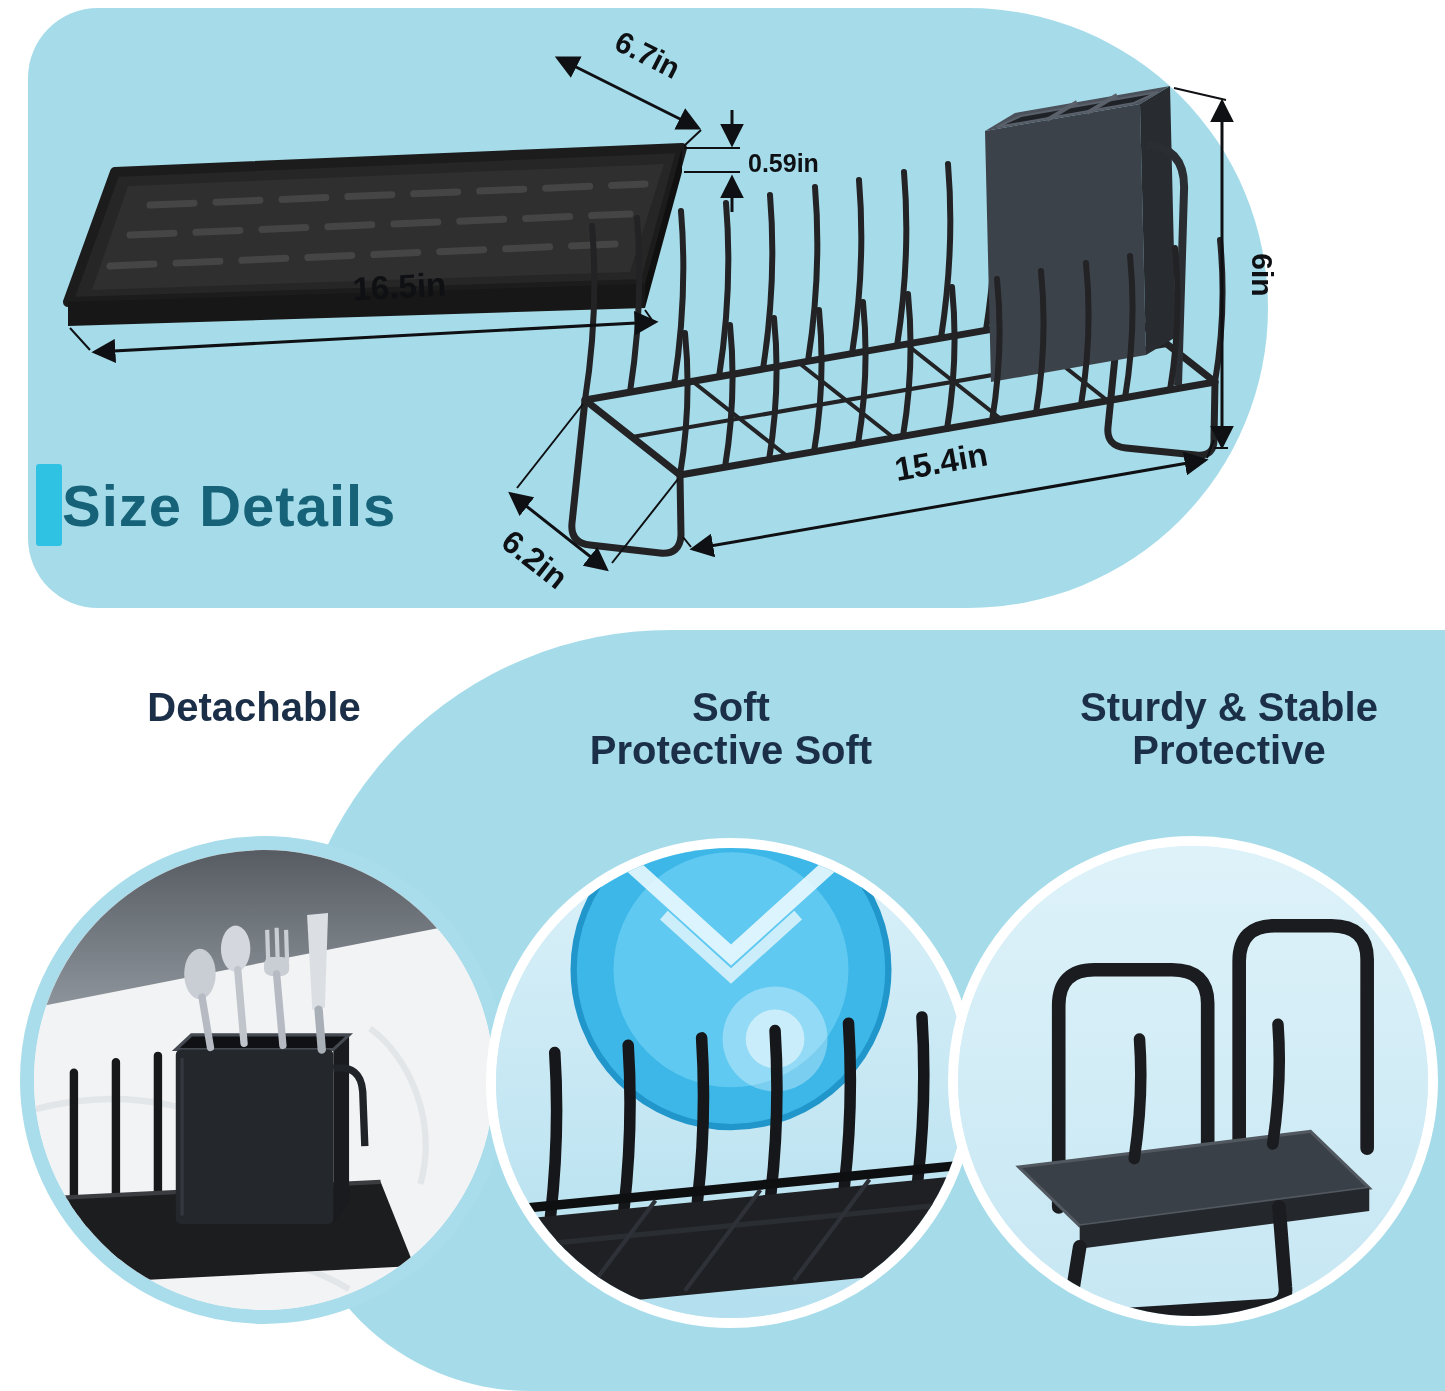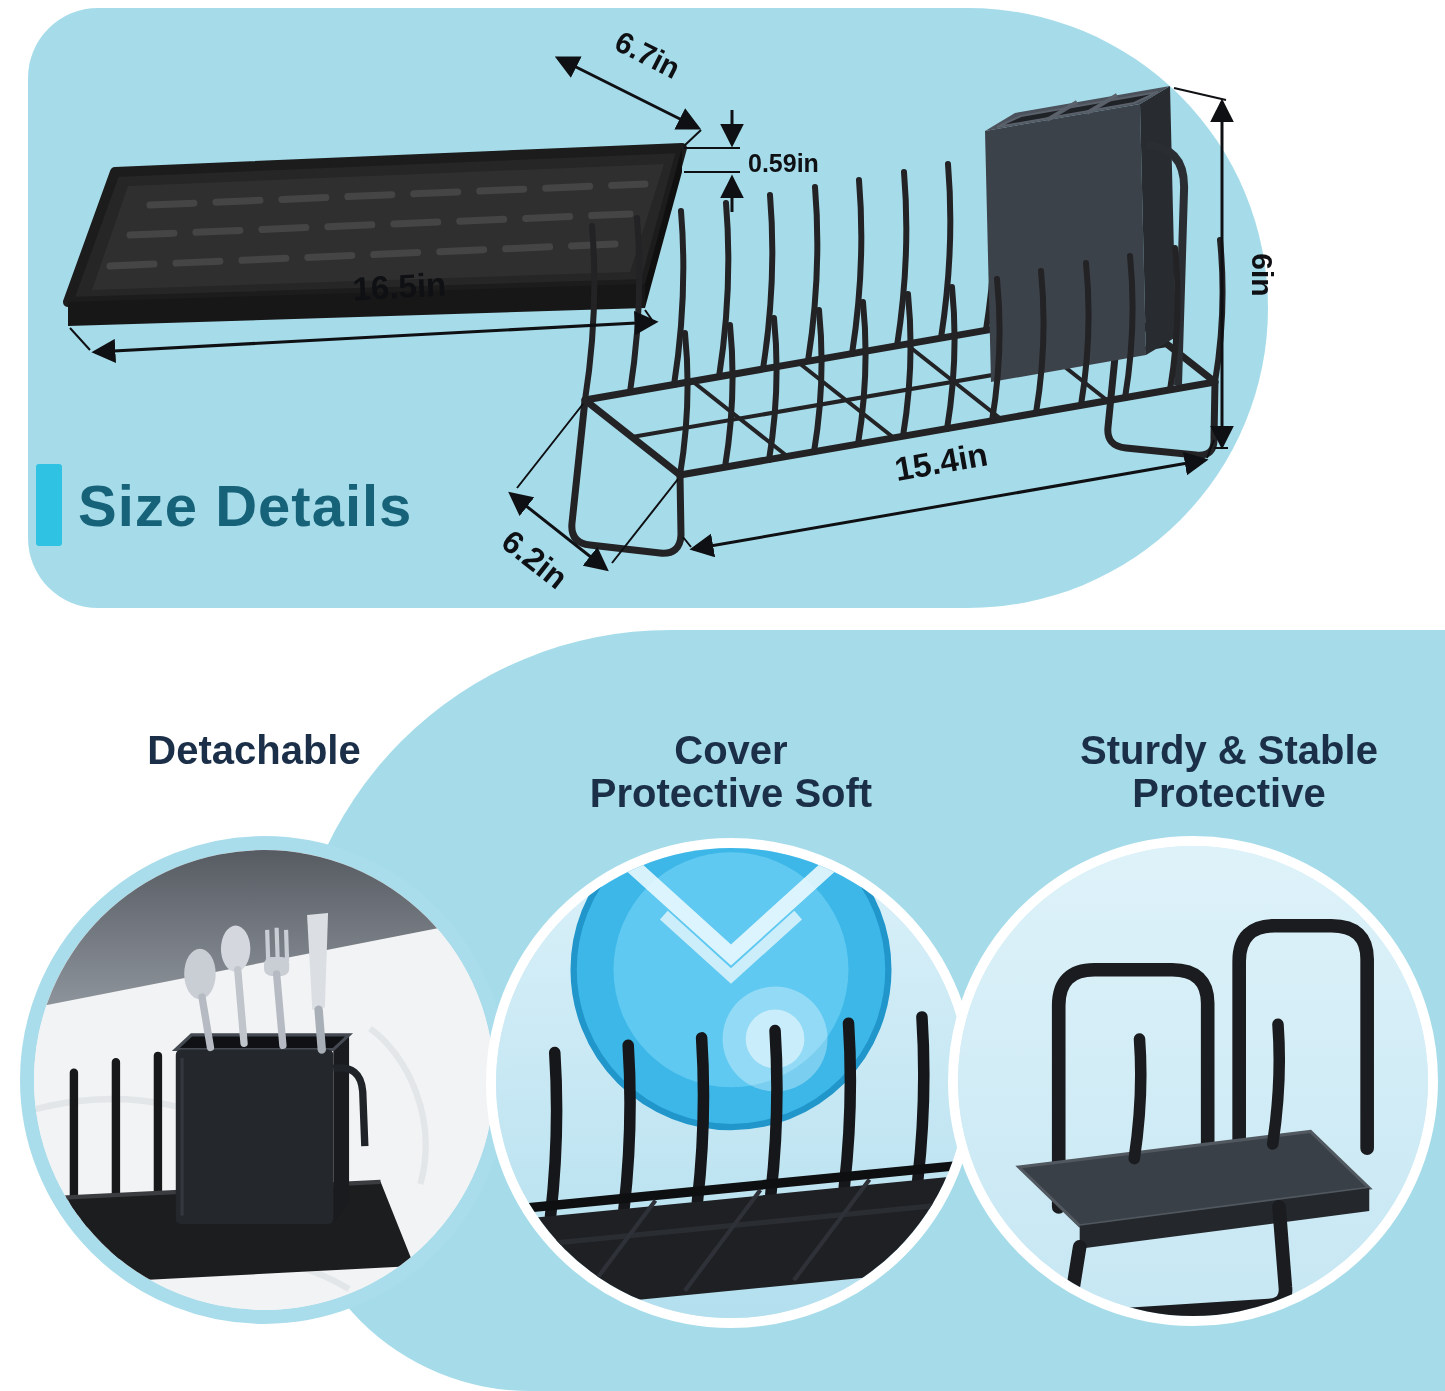--- a/index.html
+++ b/index.html
@@ -2,28 +2,28 @@
 <html><head>
 <meta charset="utf-8">
 <style>
   html,body{margin:0;padding:0;background:#fff}
   .canvas{position:relative;width:1445px;height:1391px;background:#ffffff;overflow:hidden;
           font-family:"Liberation Sans",sans-serif;}
   
   .top-blob{position:absolute;left:28px;top:8px;width:1240px;height:600px;
             background:#a6dcea;border-radius:70px 300px 300px 70px;}
   .top-art{position:absolute;left:0;top:0;width:1445px;height:620px;}
-  .size-heading{position:absolute;left:36px;top:464px;display:flex;align-items:center;gap:16px;}
+  .size-heading{position:absolute;left:36px;top:464px;display:flex;align-items:center;}
   .size-heading .bar{width:26px;height:82px;background:#2fc2e3;border-radius:3px;}
   .size-heading .txt{font-size:58px;font-weight:800;color:#166379;letter-spacing:1px;}
   
   .bottom-blob{position:absolute;left:290px;top:630px;width:1155px;height:761px;
                background:#a6dcea;border-radius:380px 0 0 240px;}
   .feature-title{position:absolute;top:686px;text-align:center;font-weight:800;
-                 color:#1b3048;font-size:40px;line-height:1.08;margin-top:43px;}
+                 color:#1b3048;font-size:40px;line-height:1.08;}
   .t1{left:34px;width:440px;}
   .t2{left:507px;width:448px;}
   .t3{left:994px;width:470px;}
   .circle{position:absolute;border-radius:50%;overflow:hidden;box-sizing:content-box;}
   .c1{left:20px;top:836px;width:460px;height:460px;border:14px solid #a9ddeb;background:#f2f3f4;}
   .c2{left:486px;top:838px;width:470px;height:470px;border:10px solid #ffffff;background:#cfeaf4;}
   .c3{left:948px;top:836px;width:470px;height:470px;border:10px solid #ffffff;background:#d5eef7;}
   .circle svg{display:block;width:100%;height:100%;}
   
   .wire{stroke:#232326;fill:none;stroke-linecap:round;}
@@ -125,21 +125,21 @@
     <span class="bar"></span>
     <span class="txt">Size Details</span>
   </div>
 
   <div class="bottom-blob"></div>
 
   <div class="feature-title t1">
     <div>Detachable</div>
   </div>
   <div class="feature-title t2">
-    <div>Cover</div>
+    <div>Soft</div>
     <div>Protective Soft</div>
   </div>
   <div class="feature-title t3">
     <div>Sturdy &amp; Stable</div>
     <div>Protective</div>
   </div>
 
   <div class="circle c1">
     <svg viewBox="0 0 438 438">
       <defs>

